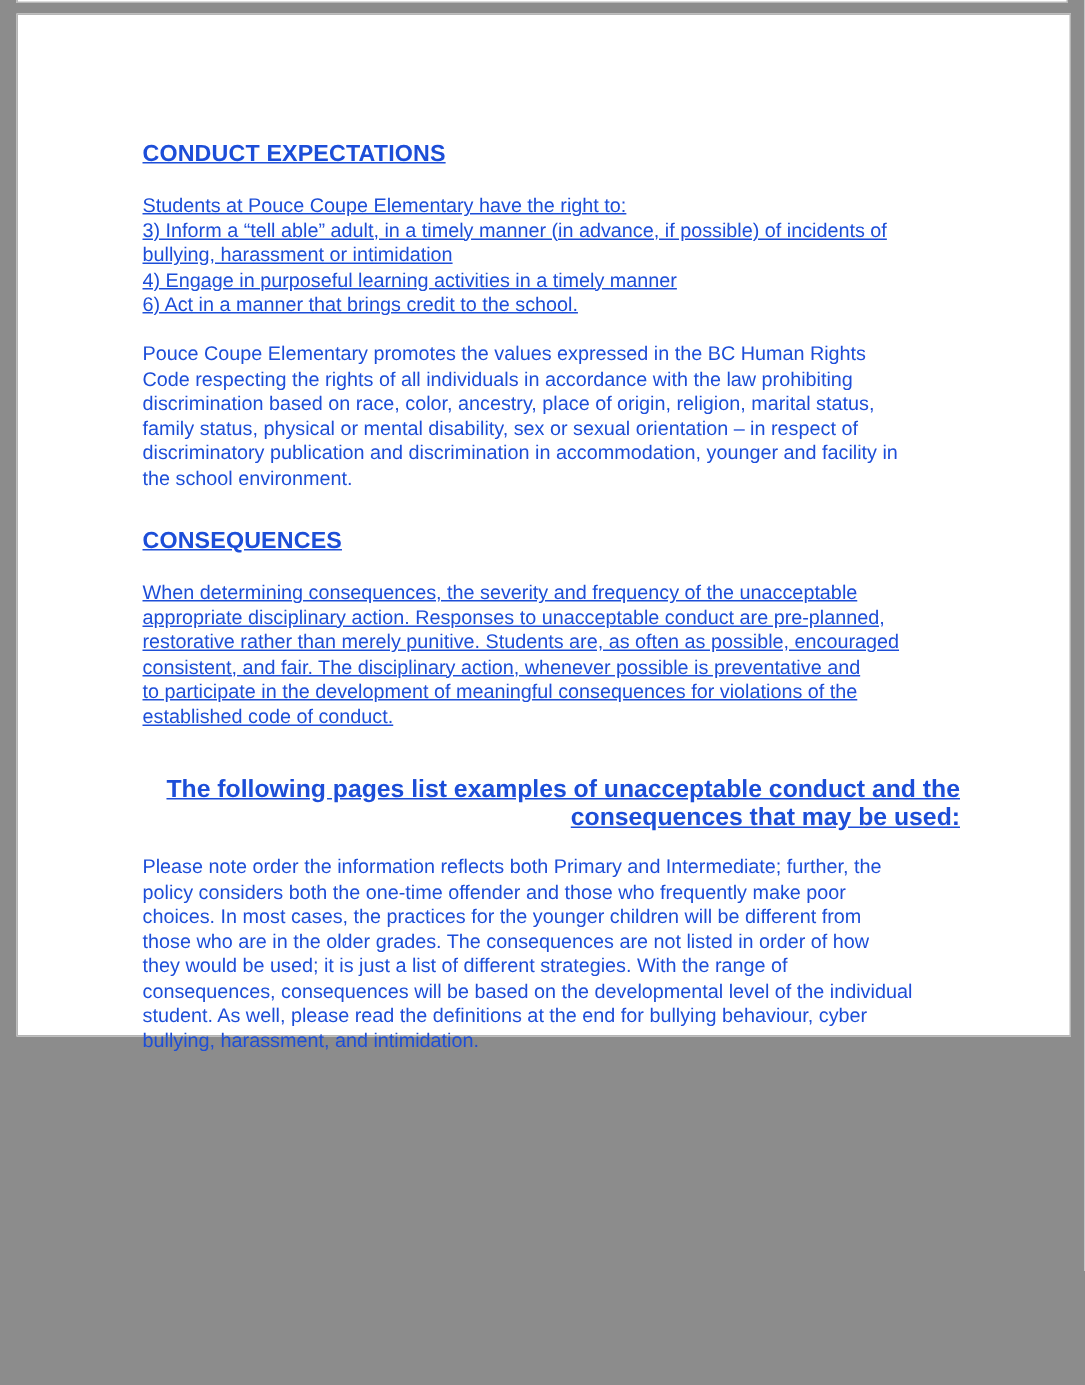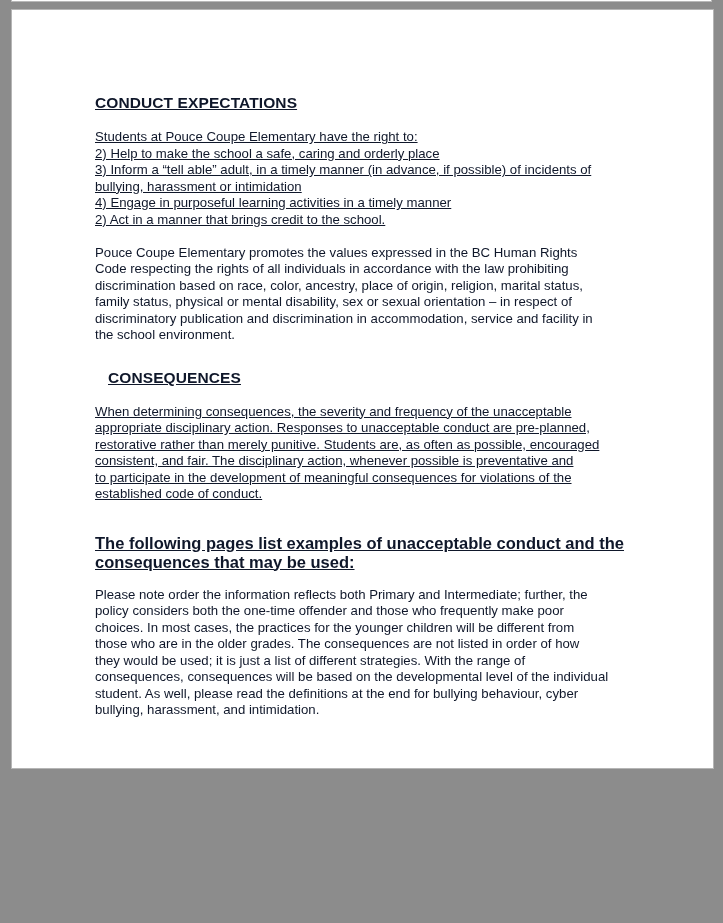--- a/index.html
+++ b/index.html
@@ -22,25 +22,25 @@
     height: 12px;
     background: #ffffff;
     border: 1px solid #b8b8b8;
     box-sizing: border-box;
   }
   .page {
     position: absolute;
     left: 11px;
     top: 9px;
     width: 703px;
-    height: 760px;
+    height: 682px;
     background: #ffffff;
     border: 1px solid #b5b5b5;
     box-sizing: border-box;
-    color: #0f172a;
+    color: #1d4ed8;
   }
   .content {
     position: absolute;
     left: 83px;
     top: 84px;
     width: 545px;
   }
   .h1 {
     font-weight: bold;
     font-size: 15.5px;
@@ -68,48 +68,47 @@
 
 <div class="prev-page"></div>
 
 <div class="page">
   <div class="content">
 
     <h1 class="h1">CONDUCT EXPECTATIONS</h1>
 
     <div class="p" style="margin-top:17px;text-decoration:underline;">
       <span class="line">Students at Pouce Coupe Elementary have the right to:</span>
-      <span class="line">2) Help to make the school a safe, caring and orderly place</span>
       <span class="line">3) Inform a “tell able” adult, in a timely manner (in advance, if possible) of incidents of</span>
       <span class="line">bullying, harassment or intimidation</span>
       <span class="line">4) Engage in purposeful learning activities in a timely manner</span>
-      <span class="line">2) Act in a manner that brings credit to the school.</span>
+      <span class="line">6) Act in a manner that brings credit to the school.</span>
     </div>
 
     <div class="p" style="margin-top:16.5px;">
       <span class="line">Pouce Coupe Elementary promotes the values expressed in the BC Human Rights</span>
       <span class="line">Code respecting the rights of all individuals in accordance with the law prohibiting</span>
       <span class="line">discrimination based on race, color, ancestry, place of origin, religion, marital status,</span>
       <span class="line">family status, physical or mental disability, sex or sexual orientation – in respect of</span>
-      <span class="line">discriminatory publication and discrimination in accommodation, service and facility in</span>
+      <span class="line">discriminatory publication and discrimination in accommodation, younger and facility in</span>
       <span class="line">the school environment.</span>
     </div>
 
-    <h1 class="h1" style="margin-top:25px;margin-left:13px;">CONSEQUENCES</h1>
+    <h1 class="h1" style="margin-top:25px;">CONSEQUENCES</h1>
 
     <div class="p" style="margin-top:17px;text-decoration:underline;">
       <span class="line">When determining consequences, the severity and frequency of the unacceptable</span>
       <span class="line">appropriate disciplinary action.  Responses to unacceptable conduct are pre-planned,</span>
       <span class="line">restorative rather than merely punitive.  Students are, as often as possible, encouraged</span>
       <span class="line">consistent, and fair.  The disciplinary action, whenever possible is preventative and</span>
       <span class="line">to participate in the development of meaningful consequences for violations of the</span>
       <span class="line">established code of conduct.</span>
     </div>
 
-    <div class="h2" style="margin-top:31px;">
+    <div class="h2" style="margin-top:31px;text-align:right;">
       <span class="line">The following pages list examples of unacceptable conduct and the</span>
       <span class="line">consequences that may be used:</span>
     </div>
 
     <div class="p" style="margin-top:15px;">
       <span class="line">Please note order the information reflects both Primary and Intermediate; further, the</span>
       <span class="line">policy considers both the one-time offender and those who frequently make poor</span>
       <span class="line">choices.  In most cases, the practices for the younger children will be different from</span>
       <span class="line">those who are in the older grades.  The consequences are not listed in order of how</span>
       <span class="line">they would be used; it is just a list of different strategies.  With the range of</span>

